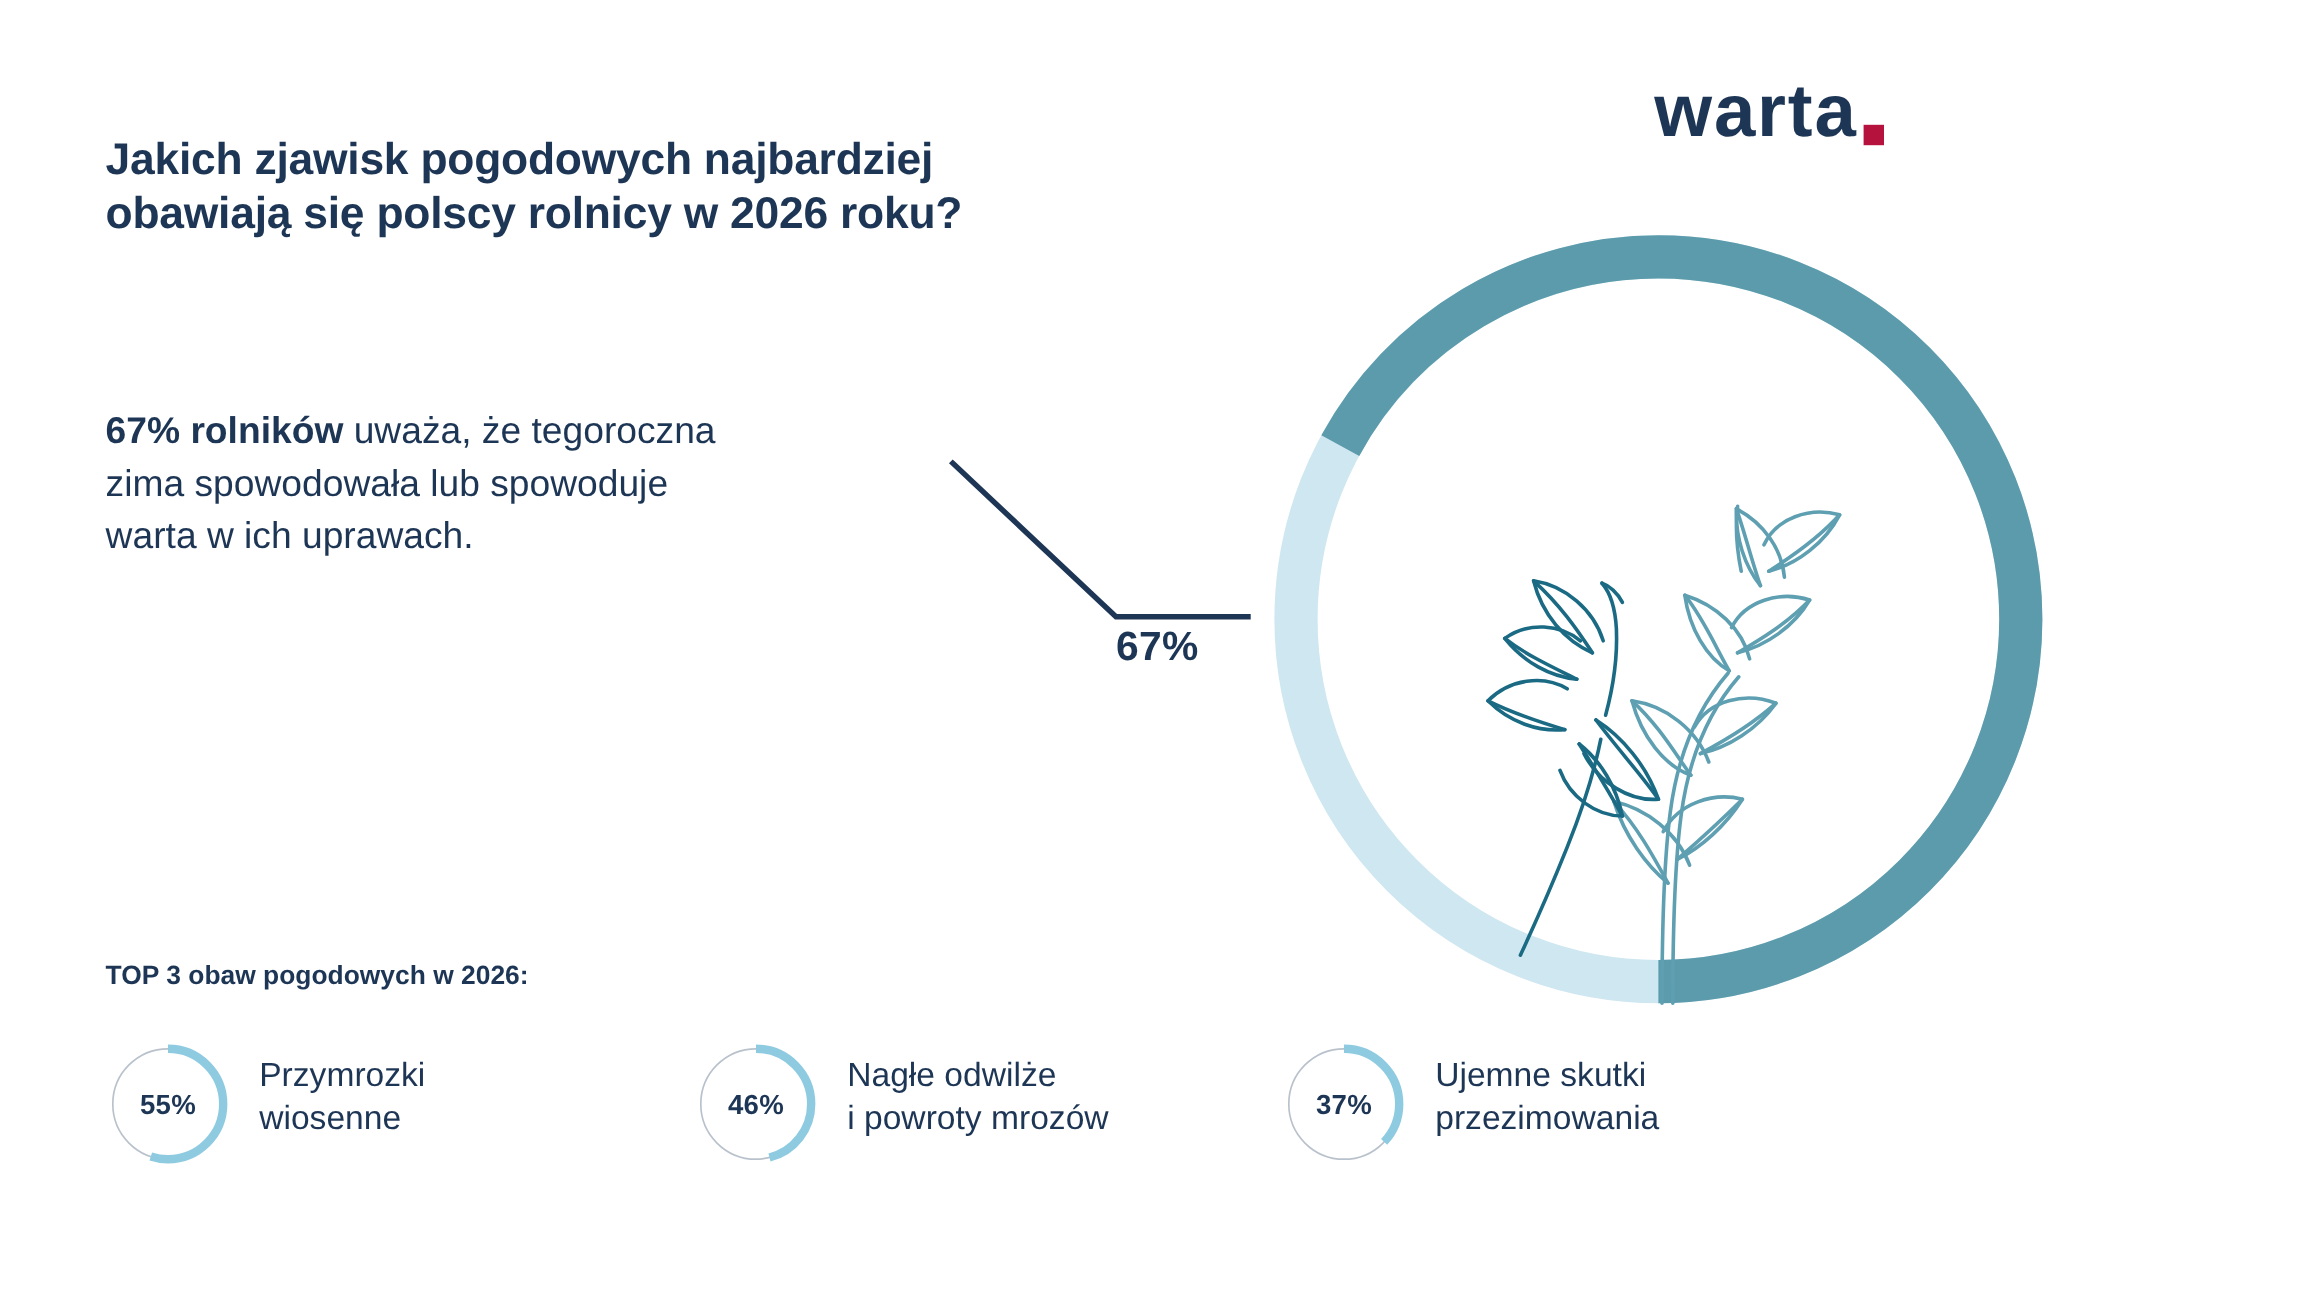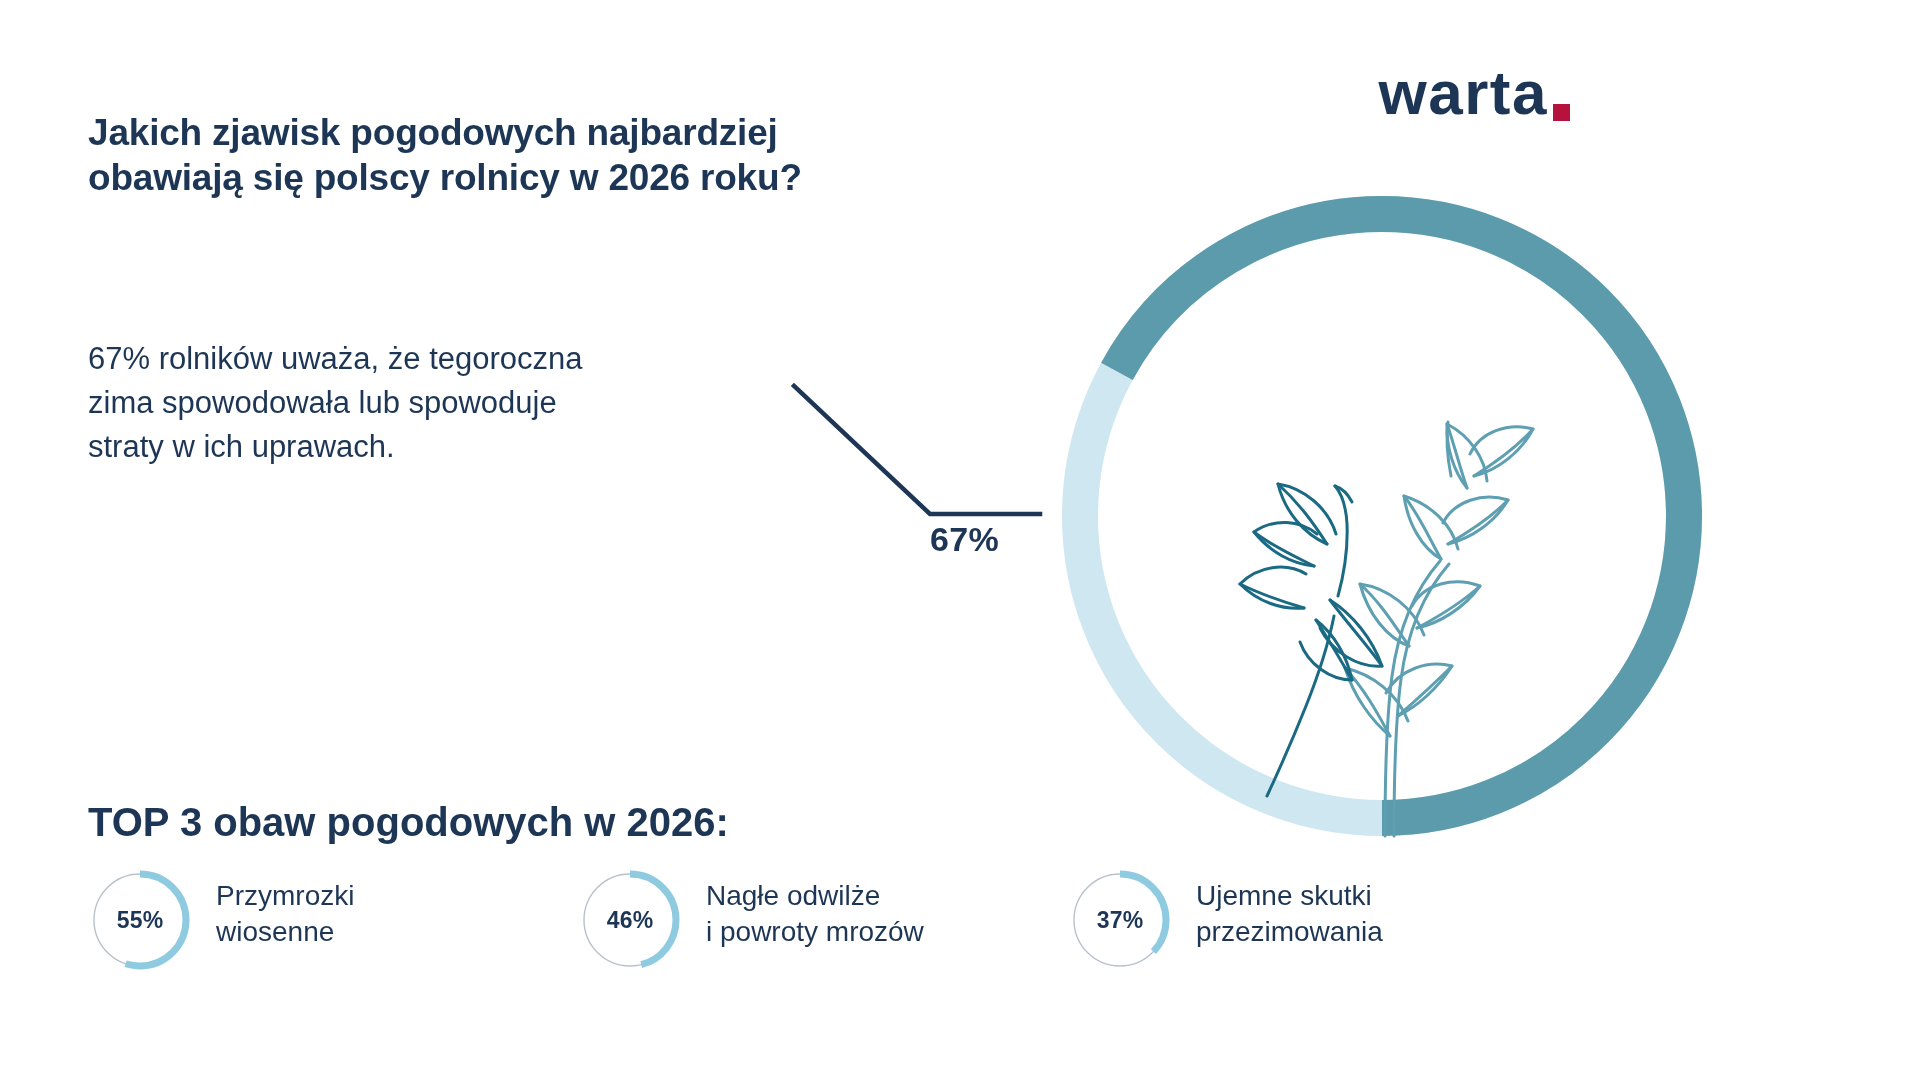--- a/index.html
+++ b/index.html
@@ -66,21 +66,21 @@
     position: absolute;
     left: 88px;
     top: 337px;
     width: 700px;
     font-size: 31px;
     line-height: 1.42;
     color: #1E3655;
     font-weight: 400;
   }
   .lead .p-line { display: block; white-space: nowrap; }
-  .lead b { font-weight: 400; margin-top: 41px; }
+  .lead b { font-weight: 700; margin-top: 41px; }
 
   
   .leader {
     position: absolute;
     left: 790px;
     top: 380px;
     width: 260px;
     height: 150px;
   }
   .callout-value {
@@ -100,21 +100,21 @@
     top: 176px;
     width: 680px;
     height: 680px;
   }
 
   
   .top3-heading {
     position: absolute;
     left: 88px;
     top: 800px;
-    font-size: 40px;
+    font-size: 22px;
     font-weight: 700;
     color: #1E3655;
     white-space: nowrap;
   }
 
   
   .top3-row {
     position: absolute;
     left: 88px;
     top: 868px;
@@ -168,21 +168,21 @@
   </h1>
 
   <div class="logo">
     <span class="logo-word">warta</span>
     <span class="logo-dot"></span>
   </div>
 
   <div class="lead">
     <span class="p-line"><b>67% rolników</b><span> uważa, że tegoroczna</span></span>
     <span class="p-line">zima spowodowała lub spowoduje</span>
-    <span class="p-line">straty w ich uprawach.</span>
+    <span class="p-line">warta w ich uprawach.</span>
   </div>
 
   <svg class="leader" viewBox="0 0 260 150">
     <polyline points="4,6 140,134 250,134" fill="none" stroke="#1E3655" stroke-width="4.5" stroke-linecap="square" stroke-linejoin="miter"></polyline>
   </svg>
 
   <div class="callout-value">67%</div>
 
   <svg class="main-donut" viewBox="0 0 680 680">
 

